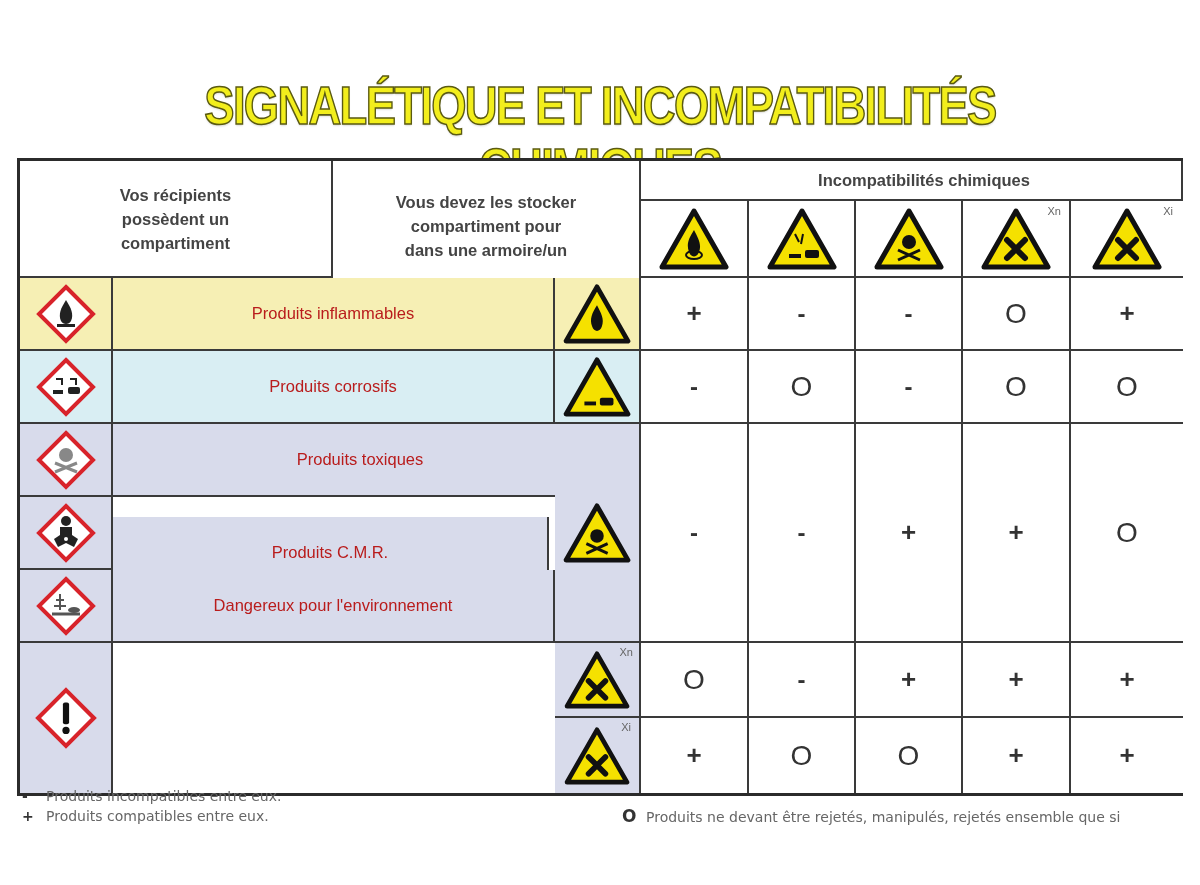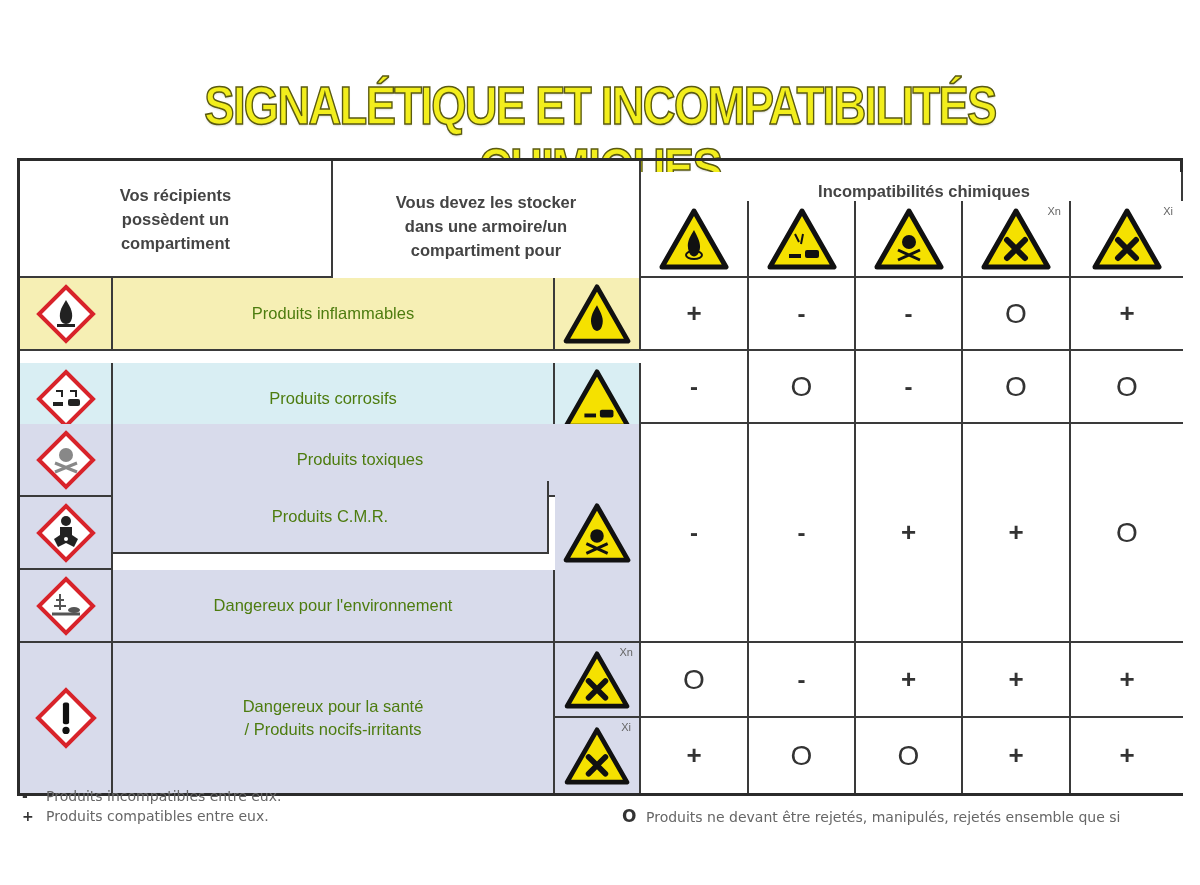--- a/index.html
+++ b/index.html
@@ -14,28 +14,28 @@
       transform: scaleX(0.84); transform-origin: center;
       text-shadow: 0 2px 2px rgba(0,0,0,0.12);
     }
 
     .grid {
       position: absolute; left: 17px; top: 158px; width: 1166px; height: 638px;
       border: 3px solid #2b2b2b;
     }
     .cell { position: absolute; border-right: 2px solid #3a3a3a; border-bottom: 2px solid #3a3a3a; display: flex; align-items: center; justify-content: center; text-align: center; }
     .hdr-text { font-weight: bold; font-size: 16.5px; line-height: 24px; color: #444; }
-    .row-label { font-size: 16.5px; line-height: 23px; color: #4d7c0f; }
+    .row-label { font-size: 16.5px; line-height: 23px; color: #b91c1c; }
     .val { font-size: 24px; color: #333; }
     .val.plus { font-weight: bold; font-size: 26px; }
     .val.minus { font-weight: bold; }
     .val.circle { font-size: 28px; }
 
     .bg-yellow { background: #f6efb4; }
-    .bg-blue { background: #d9eef3; margin-top: 12px; }
+    .bg-blue { background: #d9eef3; }
     .bg-lav { background: #d8dbeb; }
     .bg-white { background: #ffffff; }
 
     .icon svg { display: block; }
     .code-tag { position: absolute; font-size: 11px; color: #666; }
 
     .legend { position: absolute; font-size: 14px; color: #666; line-height: 21px; font-family: "DejaVu Sans", sans-serif; }
     .legend .sym { display: inline-block; width: 24px; color: #333; font-weight: bold; }
   </style>
 </head>
@@ -48,26 +48,26 @@
   <div class="cell bg-white" style="left:0;top:0;width:313px;height:117px;">
     <div class="hdr-text">
       <div>Vos récipients</div>
       <div>possèdent un</div>
       <div>compartiment</div>
     </div>
   </div>
   <div class="cell bg-white" style="left:313px;top:0;width:308px;height:132px;">
     <div class="hdr-text">
       <div>Vous devez les stocker</div>
+      <div>compartiment pour</div>
       <div>dans une armoire/un</div>
-      <div>compartiment pour</div>
     </div>
   </div>
 
-  <div class="cell bg-white hdr-text" style="left:621px;top:11px;width:542px;height:40px;padding-left:26px;">Incompatibilités chimiques</div>
+  <div class="cell bg-white hdr-text" style="left:621px;top:0;width:542px;height:40px;padding-left:26px;">Incompatibilités chimiques</div>
 
   <div class="cell bg-white icon" style="left:621px;top:40px;width:108px;height:77px;">
     <span>
       <svg width="70" height="62" viewBox="0 0 70 62">
           <polygon points="35,3 67,59 3,59" fill="#f5e100" stroke="#111" stroke-width="5" stroke-linejoin="round"></polygon>
           <path d="M35 22 C30 30 27 36 30 44 C32 50 38 50 40 44 C43 36 39 30 35 22 Z" fill="#111"></path>
           <ellipse cx="35" cy="47" rx="8" ry="4" fill="none" stroke="#111" stroke-width="2"></ellipse>
         </svg>
     </span>
   </div>
@@ -163,21 +163,21 @@
   <div class="cell bg-lav icon" style="left:0;top:336px;width:93px;height:73px;">
     <span>
       <svg width="60" height="60" viewBox="0 0 60 60">
           <polygon points="30,3 57,30 30,57 3,30" fill="#fff" stroke="#d8232a" stroke-width="4"></polygon>
           <circle cx="30" cy="18" r="5" fill="#222"></circle>
           <path d="M24 24 h12 v8 l6 4 l-4 8 l-8 -4 l-8 4 l-4 -8 l6 -4 z" fill="#222"></path>
           <circle cx="30" cy="36" r="2" fill="#fff"></circle>
         </svg>
     </span>
   </div>
-  <div class="cell bg-lav row-label" style="left:93px;top:320px;width:436px;height:73px;">Produits C.M.R.</div>
+  <div class="cell bg-lav row-label" style="left:93px;top:356px;width:436px;height:73px;">Produits C.M.R.</div>
 
   <div class="cell bg-lav icon" style="left:0;top:409px;width:93px;height:73px;">
     <span>
       <svg width="60" height="60" viewBox="0 0 60 60">
           <polygon points="30,3 57,30 30,57 3,30" fill="#fff" stroke="#d8232a" stroke-width="4"></polygon>
           <path d="M24 18 v16 M20 24 h8 M18 30 h12" stroke="#555" stroke-width="2"></path>
           <path d="M16 38 h28" stroke="#555" stroke-width="3"></path>
           <ellipse cx="38" cy="34" rx="6" ry="3" fill="#555"></ellipse>
         </svg>
     </span>
@@ -195,26 +195,20 @@
   </div>
 
   <div class="cell bg-lav icon" style="left:0;top:482px;width:93px;height:150px;border-bottom:none;">
     <span>
       <svg width="62" height="62" viewBox="0 0 60 60">
           <polygon points="30,3 57,30 30,57 3,30" fill="#fff" stroke="#d8232a" stroke-width="4"></polygon>
           <rect x="27" y="15" width="6" height="21" rx="2" fill="#111"></rect>
           <circle cx="30" cy="42" r="3.5" fill="#111"></circle>
         </svg>
     </span>
-  </div>
-  <div class="cell bg-lav row-label" style="left:93px;top:482px;width:442px;height:150px;border-bottom:none;">
-    <div>
-      <div>Dangereux pour la santé</div>
-      <div>/ Produits nocifs-irritants</div>
-    </div>
   </div>
   <div class="cell bg-lav icon" style="left:535px;top:482px;width:86px;height:75px;">
     <span>
       <svg width="66" height="58" viewBox="0 0 70 62">
           <polygon points="35,3 67,59 3,59" fill="#f5e100" stroke="#111" stroke-width="5" stroke-linejoin="round"></polygon>
           <path d="M26 32 L44 50 M44 32 L26 50" stroke="#111" stroke-width="6" stroke-linecap="round"></path>
         </svg>
     </span>
     <span class="code-tag" style="right:6px;top:3px;">Xn</span>
   </div>

